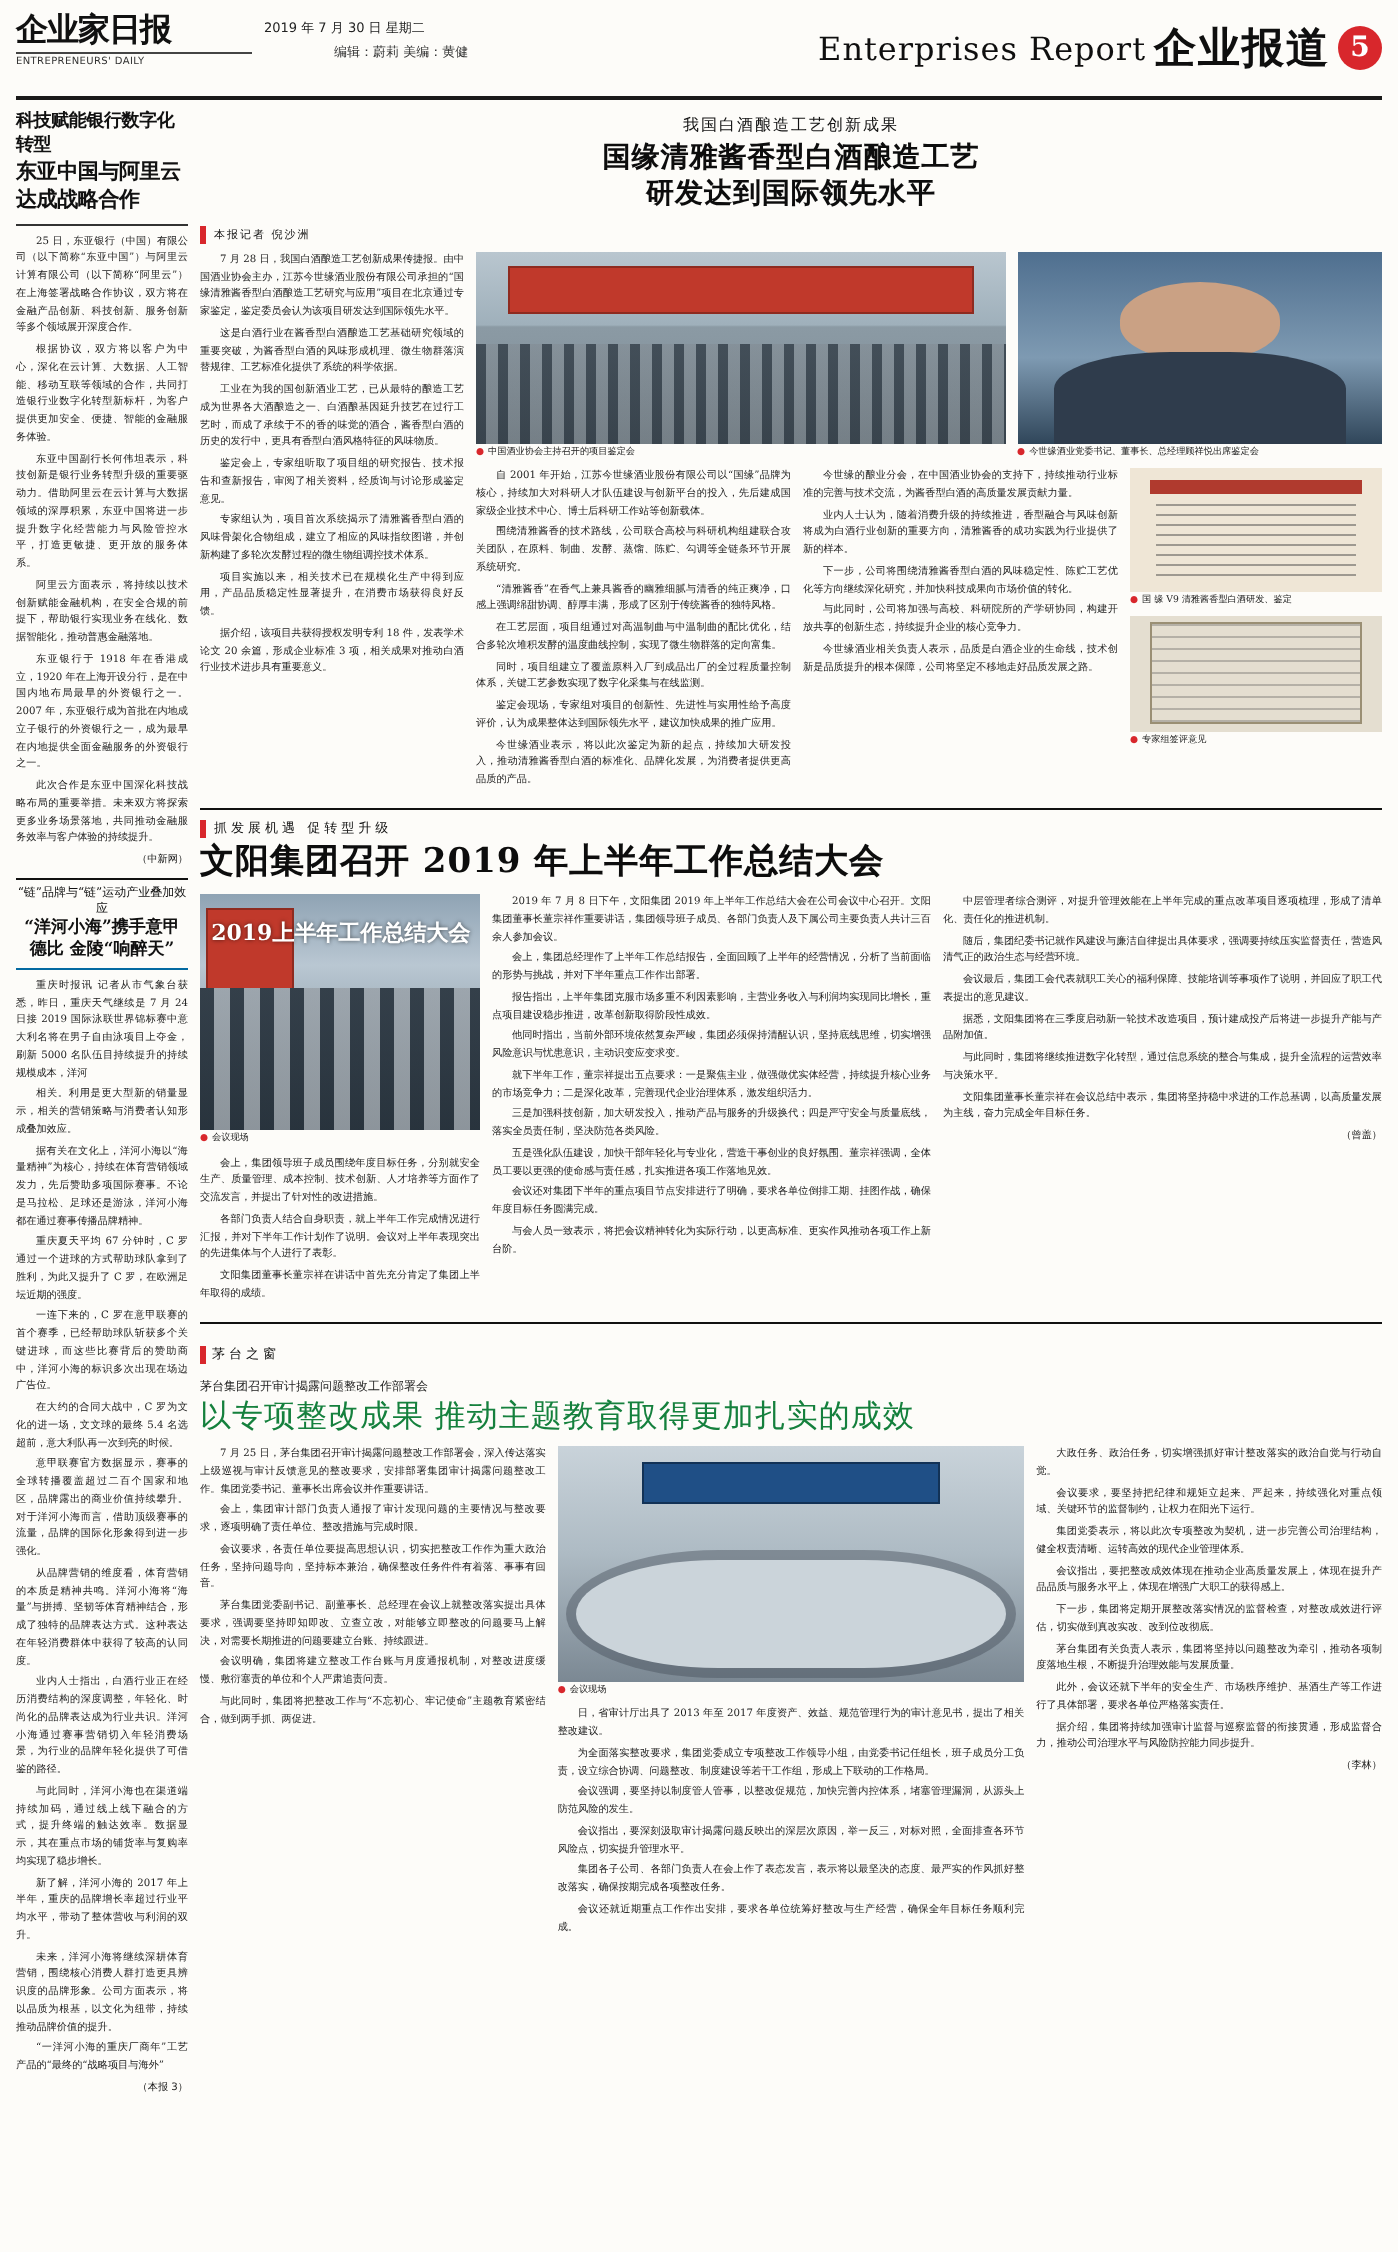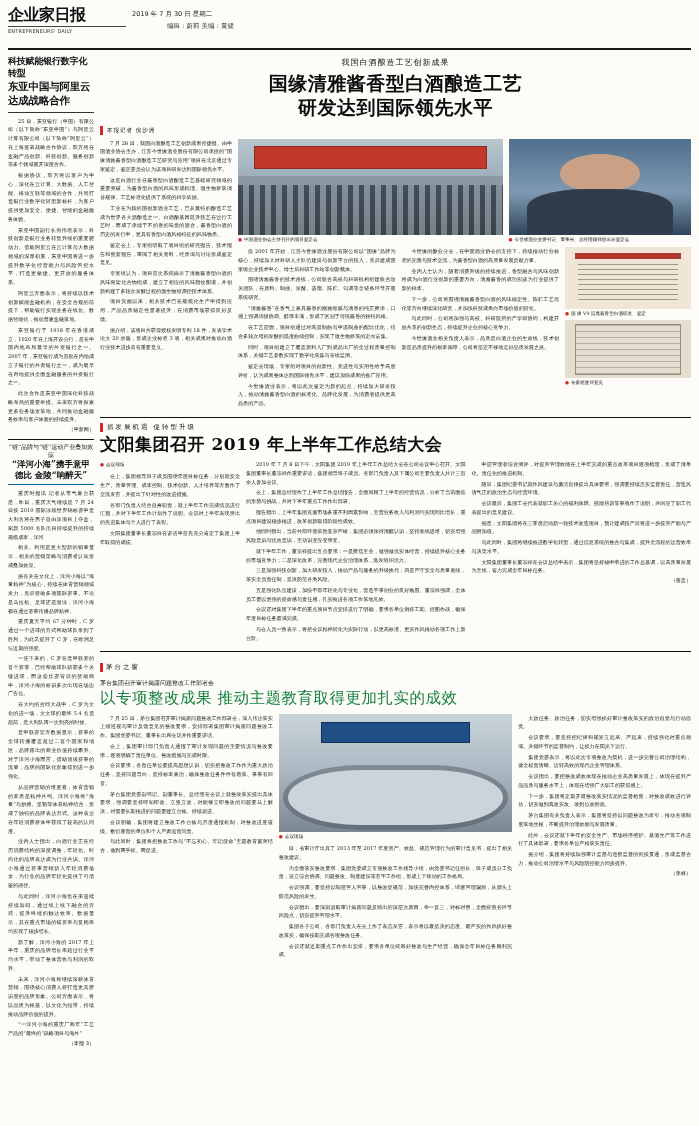--- a/index.html
+++ b/index.html
@@ -76,21 +76,21 @@
   
   .story1 { margin-top:2px; }
   .s1-eyebrow {
     text-align:center; font-size:8px; color:#111; letter-spacing:1px;
     font-family:"DejaVu Serif","Liberation Serif",serif; margin-bottom:3px;
   }
   .s1-title {
     text-align:center;
     font-family:"DejaVu Serif","Liberation Serif",serif;
     font-weight:bold;
-    font-size:19px;
+    font-size:14px;
     line-height:1.28;
     letter-spacing:0.5px;
     color:#0d0d0d;
   }
   .byline-bar { display:flex; align-items:center; gap:4px; margin:6px 0 4px 0; }
   .byline-tick { width:3px;height:9px;background:#d8272c; }
   .byline-txt { font-size:5.5px; color:#111; letter-spacing:1px;
     font-family:"DejaVu Serif","Liberation Serif",serif;}
 
   .cols3 { display:flex; gap:6px; }
@@ -203,20 +203,25 @@
 <div class="page">
 
   <div class="masthead">
     <div class="mh-logo">
       <div class="mh-logo-cn">企业家日报</div>
       <div class="mh-logo-en">ENTREPRENEURS' DAILY</div>
     </div>
     <div class="mh-meta">
       <div>2019 年 7 月 30 日    星期二</div>
       <div class="row2">编辑：蔚莉    美编：黄健</div>
+    </div>
+    <div class="mh-right">
+      <div class="mh-en">Enterprises Report</div>
+      <div class="mh-cn-big">企业报道</div>
+      <div class="mh-pagenum">5</div>
     </div>
   </div>
 
   <div class="layout">
 
     <div class="col-left">
 
       <div class="lead-head">
         <div>科技赋能银行数字化转型</div>
         <div class="big">东亚中国与阿里云达成战略合作</div>
@@ -331,20 +336,23 @@
       <div class="sec-div"></div>
       <div>
         <div class="sec-kicker">
           <span class="tick"></span>
           <span class="txt">抓发展机遇   促转型升级</span>
         </div>
         <div class="s2-title">文阳集团召开 2019 年上半年工作总结大会</div>
 
         <div class="cols3" style="margin-top:5px;">
           <div style="flex:0 0 140px;">
+            <div class="photo ph-group" style="height:118px;">
+              <div class="banner-text">2019上半年工作总结大会</div>
+            </div>
             <div class="cap"><span class="cap-dot">●</span><span>会议现场</span></div>
             <div class="body-text" style="margin-top:4px;">
               <p>会上，集团领导班子成员围绕年度目标任务，分别就安全生产、质量管理、成本控制、技术创新、人才培养等方面作了交流发言，并提出了针对性的改进措施。</p>
               <p>各部门负责人结合自身职责，就上半年工作完成情况进行汇报，并对下半年工作计划作了说明。会议对上半年表现突出的先进集体与个人进行了表彰。</p>
               <p>文阳集团董事长董宗祥在讲话中首先充分肯定了集团上半年取得的成绩。</p>
             </div>
           </div>
           <div style="flex:1;">
             <div class="body-text">
               <p>2019 年 7 月 8 日下午，文阳集团 2019 年上半年工作总结大会在公司会议中心召开。文阳集团董事长董宗祥作重要讲话，集团领导班子成员、各部门负责人及下属公司主要负责人共计三百余人参加会议。</p>

